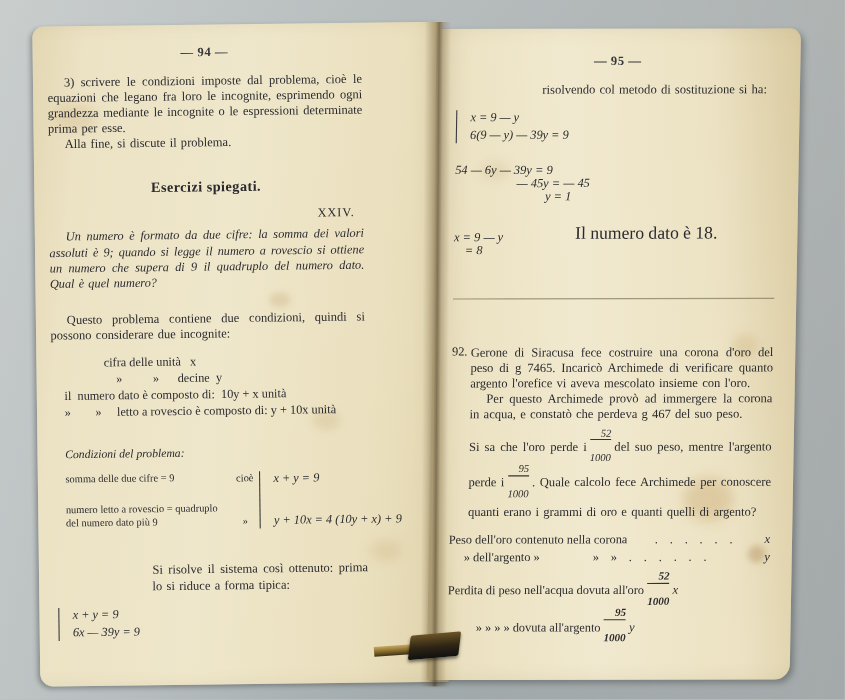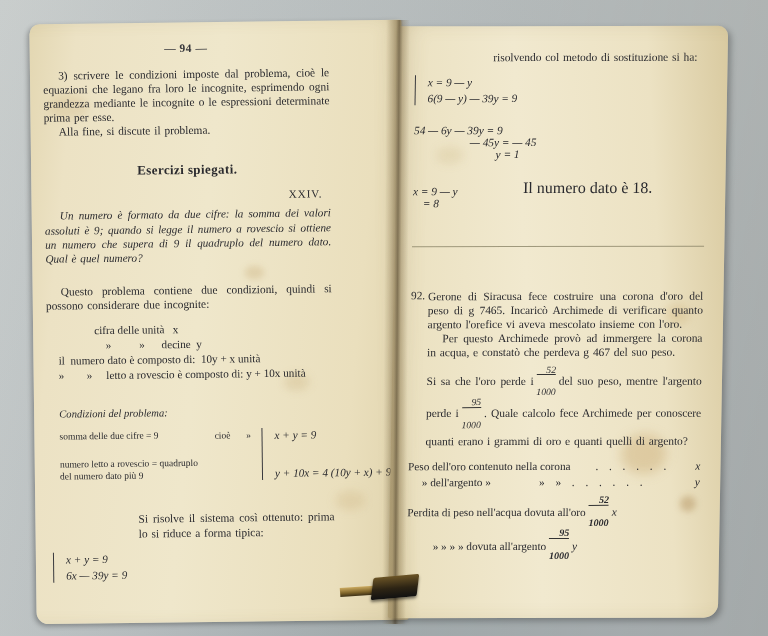--- a/index.html
+++ b/index.html
@@ -177,21 +177,21 @@
 
     <p class="ital" style="font-size:10.6px;margin:0;padding-left:12px;">Condizioni del problema:</p>
 
     <div class="gap"></div>
 
     <div class="cond-table" style="padding-left:12px;">
       <div style="display:flex;flex-direction:column;justify-content:space-between;height:52px;">
         <div class="cond-left">somma delle due cifre = 9</div>
         <div class="cond-left">numero letto a rovescio = quadruplo del numero dato più 9</div>
       </div>
-      <div style="display:flex;flex-direction:row;justify-content:space-between;height:52px;">
+      <div style="display:flex;flex-direction:column;justify-content:space-between;height:52px;">
         <div class="cond-mid">cioè</div>
         <div class="cond-mid">»</div>
       </div>
       <div class="brace-row" style="height:52px;">
         <div class="brace"></div>
         <div class="sys" style="justify-content:space-between;">
           <div>x + y = 9</div>
           <div>y + 10x = 4 (10y + x) + 9</div>
         </div>
       </div>
@@ -214,20 +214,21 @@
   </div>
 
   <div class="page" id="right-page">
     <div class="stain" style="left:230px;top:408px;width:46px;height:40px;background:rgba(176,132,58,.26);filter:blur(6px);"></div>
     <div class="stain" style="left:272px;top:278px;width:24px;height:22px;background:rgba(176,132,58,.18);filter:blur(5px);"></div>
     <div class="stain" style="left:40px;top:120px;width:28px;height:18px;background:rgba(168,128,60,.12);filter:blur(5px);"></div>
     <div class="stain" style="left:290px;top:470px;width:16px;height:16px;background:rgba(150,104,44,.30);filter:blur(3px);"></div>
   </div>
 
   <div class="col" id="right-col" style="left:411px;top:50px;width:292px;transform:rotate(1.0deg) skewY(-1.1deg);">
+    <div class="folio">— 95 —</div>
 
     <p class="body" style="padding-left:78px;text-indent:0;">risolvendo col metodo di sostituzione si ha:</p>
 
     <div class="gap"></div>
 
     <div class="brace-row" style="height:30px;">
       <div class="brace"></div>
       <div class="sys" style="justify-content:space-between;">
         <div>x = 9 — y</div>
         <div>6(9 — y) — 39y = 9</div>

